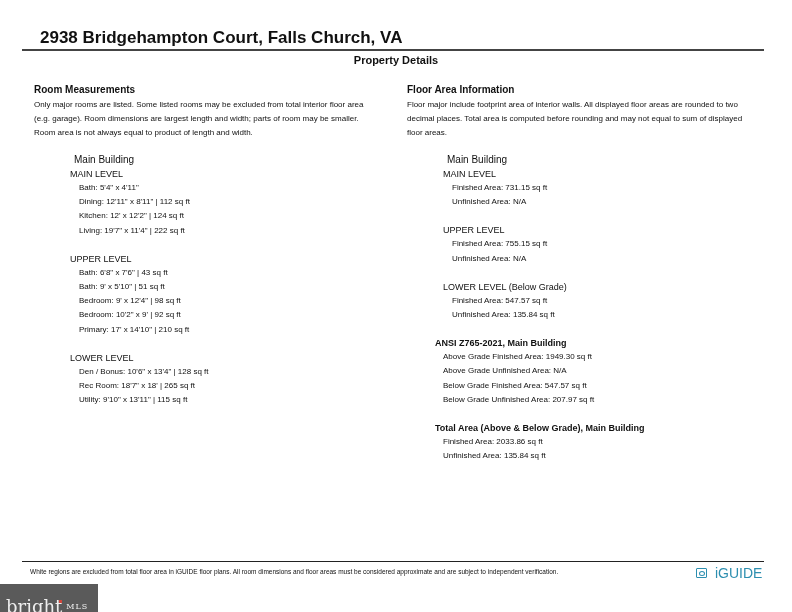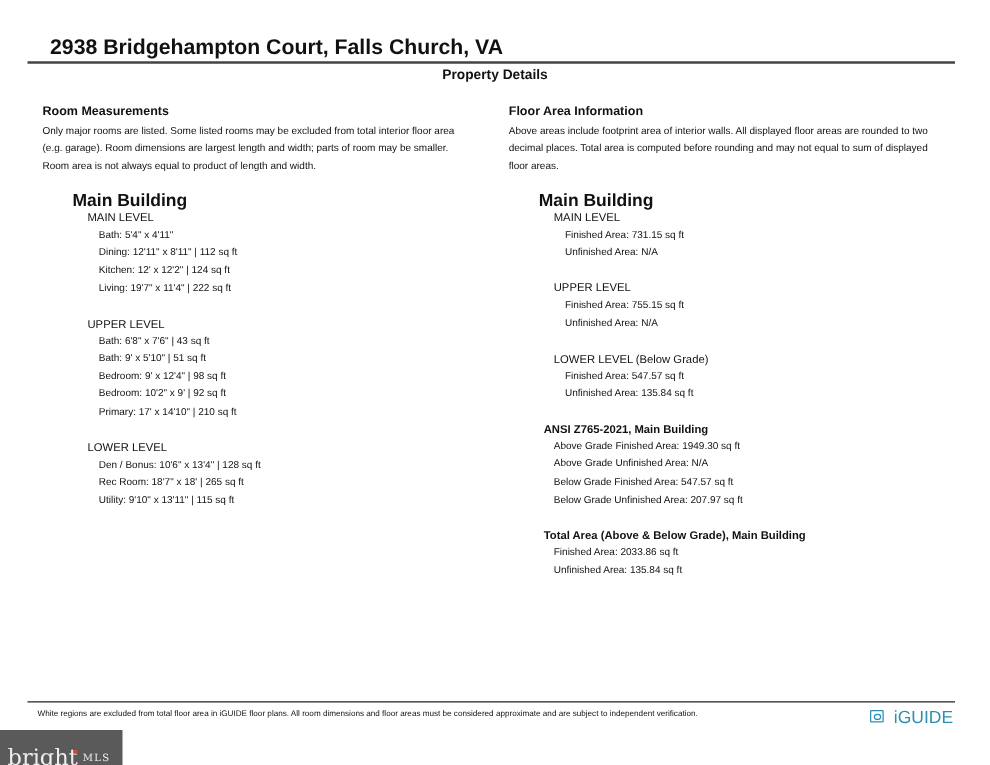--- a/index.html
+++ b/index.html
@@ -5,21 +5,21 @@
   html, body { margin:0; padding:0; background:#fff; }
   body { width:792px; height:612px; position:relative; overflow:hidden; font-family:"Liberation Sans", sans-serif; color:#111; }
   .title { position:absolute; left:0; top:28px; width:792px; font-size:17px; font-weight:bold;padding-left:40px; }
   .title-rule { position:absolute; left:22px; top:49px; width:742px; height:2px; background:#444; }
   .subtitle { position:absolute; left:0; top:54px; width:792px; text-align:center; font-size:11px; font-weight:bold; }
   .col { position:absolute; top:84px; width:370px; }
   .col.left { left:34px; }
   .col.right { left:407px; }
   .sec-head { font-size:10px; font-weight:bold; line-height:12px; }
   .desc { font-size:8px; line-height:14px; margin-top:2px; }
-  .bldg { font-size:14px; font-weight:bold; margin-top:13px; margin-left:24px; line-height:14px; }
+  .bldg { font-size:10px; font-weight:normal; margin-top:13px; margin-left:40px; line-height:14px; }
   .level { font-size:9px; margin-left:36px; line-height:14px; }
   .item { font-size:8px; margin-left:45px; line-height:14.2px; }
   .gap { height:14px; }
   .ansi-head { font-size:9px; font-weight:bold; margin-left:28px; line-height:14px; }
   .ansi-item { font-size:8px; margin-left:36px; line-height:14.2px; }
   .foot-rule { position:absolute; left:22px; top:561px; width:742px; height:1px; background:#222; }
   .foot-text { position:absolute; left:30px; top:568px; font-size:6.5px; color:#111; }
   .iguide { position:absolute; left:696px; top:565px; color:#2d8fb0; font-size:14px; display:flex; align-items:center; gap:8px; }
   .iguide-box { width:11px; height:10px; border:1.5px solid #2d8fb0; box-sizing:border-box; position:relative; border-radius:1px; }
   .iguide-box::after { content:""; position:absolute; left:2px; top:2px; width:4px; height:3px; border:1px solid #2d8fb0; border-radius:50%; }
@@ -61,21 +61,21 @@
 
   <div class="level">LOWER LEVEL</div>
   <div class="item">Den / Bonus: 10'6" x 13'4" | 128 sq ft</div>
   <div class="item">Rec Room: 18'7" x 18' | 265 sq ft</div>
   <div class="item">Utility: 9'10" x 13'11" | 115 sq ft</div>
 </div>
 
 <div class="col right">
   <div class="sec-head">Floor Area Information</div>
   <div class="desc">
-    <div>Above areas include footprint area of interior walls. All displayed floor areas are rounded to two</div>
+    <div>Floor major include footprint area of interior walls. All displayed floor areas are rounded to two</div>
     <div>decimal places. Total area is computed before rounding and may not equal to sum of displayed</div>
     <div>floor areas.</div>
   </div>
   <div class="bldg">Main Building</div>
 
   <div class="level">MAIN LEVEL</div>
   <div class="item">Finished Area: 731.15 sq ft</div>
   <div class="item">Unfinished Area: N/A</div>
   <div class="gap"></div>
 

